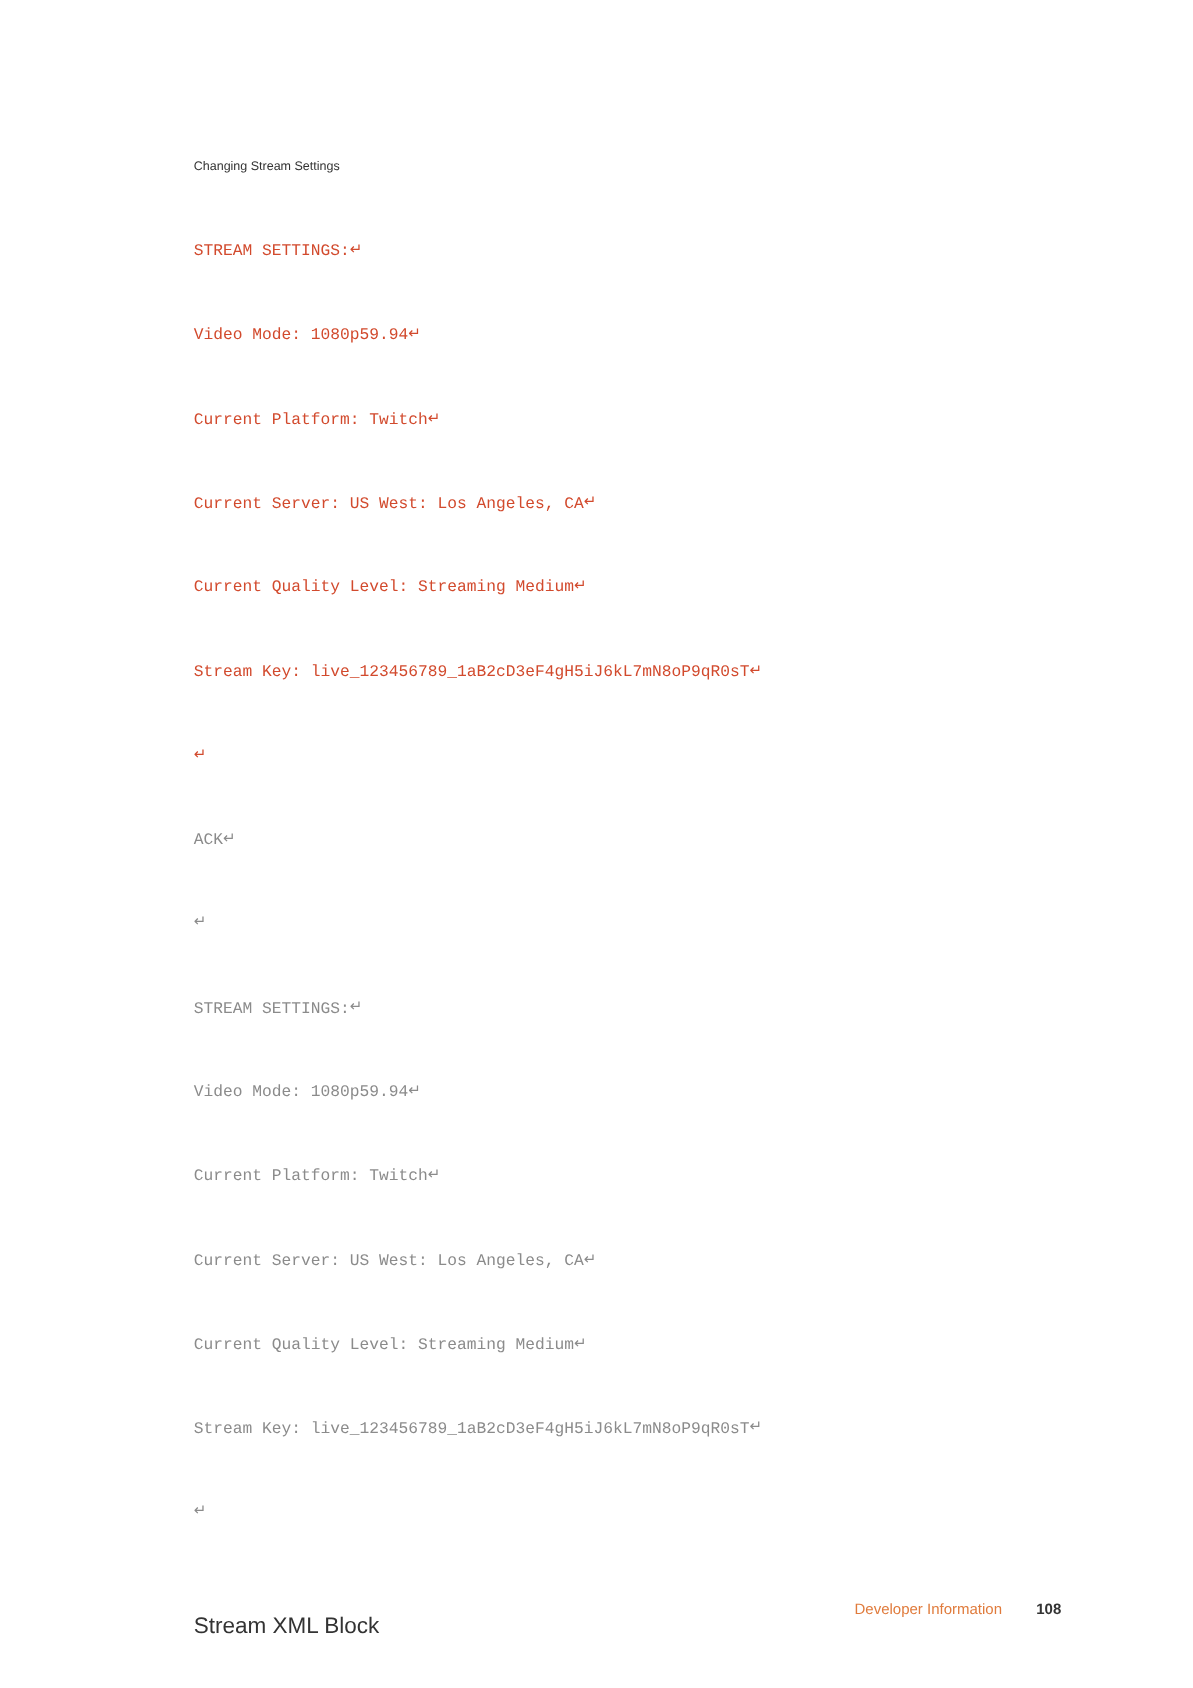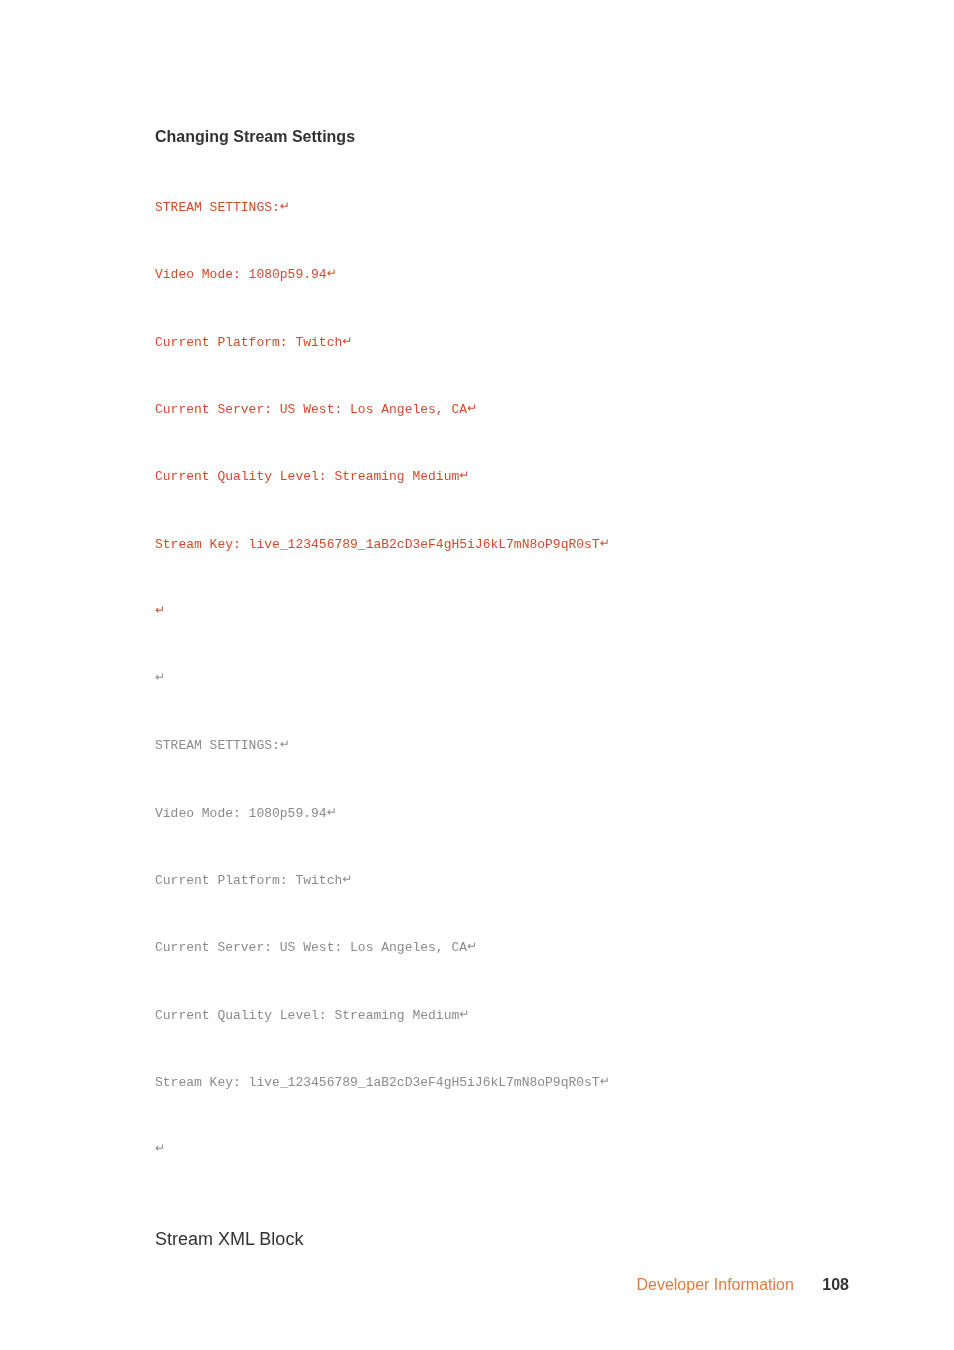--- a/index.html
+++ b/index.html
@@ -13,22 +13,22 @@
   .page {
     width: 954px;
     height: 1350px;
     box-sizing: border-box;
     padding: 128px 105px 60px 155px;
     position: relative;
   }
   .content { max-width: 700px; }
 
   h3 {
-    font-size: 16px;
-    font-weight: 700;
+    font-size: 10px;
+    font-weight: 400;
     margin: 0 0 6px 0;
     color: #333;
   }
   p {
     font-size: 13.5px;
     line-height: 1.45;
     margin: 0 0 10px 0;
     color: #333;
     font-weight: 400;
   }
@@ -47,21 +47,21 @@
     font-size: 18px;
     font-weight: 400;
     color: #333;
     margin: 10px 0 6px 0;
   }
 
   .footer {
     position: absolute;
     bottom: 56px;
     right: 105px;
-    font-size: 16px;
+    font-size: 12px;
   }
   .footer .label { color: #e07b3c; margin-right: 24px; }
   .footer .num { color: #333; font-weight: 700; }
 
   .cr {
     font-family: Arial, sans-serif;
     font-size: 12px;
     vertical-align: 1px;
   }
 </style>
@@ -74,20 +74,21 @@
     <h3>Changing Stream Settings</h3>
 
     <div class="code-block">
       <span class="code-line code-red"><span>STREAM SETTINGS:</span><span class="cr">↵</span></span>
       <span class="code-line code-red"><span>Video Mode: 1080p59.94</span><span class="cr">↵</span></span>
       <span class="code-line code-red"><span>Current Platform: Twitch</span><span class="cr">↵</span></span>
       <span class="code-line code-red"><span>Current Server: US West: Los Angeles, CA</span><span class="cr">↵</span></span>
       <span class="code-line code-red"><span>Current Quality Level: Streaming Medium</span><span class="cr">↵</span></span>
       <span class="code-line code-red"><span>Stream Key: live_123456789_1aB2cD3eF4gH5iJ6kL7mN8oP9qR0sT</span><span class="cr">↵</span></span>
       <span class="code-line code-red"><span></span><span class="cr">↵</span></span>
+      <span class="code-line code-gray"><span>ACK</span><span class="cr">↵</span></span>
       <span class="code-line code-gray"><span></span><span class="cr">↵</span></span>
       <span class="code-line code-gray"><span>STREAM SETTINGS:</span><span class="cr">↵</span></span>
       <span class="code-line code-gray"><span>Video Mode: 1080p59.94</span><span class="cr">↵</span></span>
       <span class="code-line code-gray"><span>Current Platform: Twitch</span><span class="cr">↵</span></span>
       <span class="code-line code-gray"><span>Current Server: US West: Los Angeles, CA</span><span class="cr">↵</span></span>
       <span class="code-line code-gray"><span>Current Quality Level: Streaming Medium</span><span class="cr">↵</span></span>
       <span class="code-line code-gray"><span>Stream Key: live_123456789_1aB2cD3eF4gH5iJ6kL7mN8oP9qR0sT</span><span class="cr">↵</span></span>
       <span class="code-line code-gray"><span></span><span class="cr">↵</span></span>
     </div>
 

